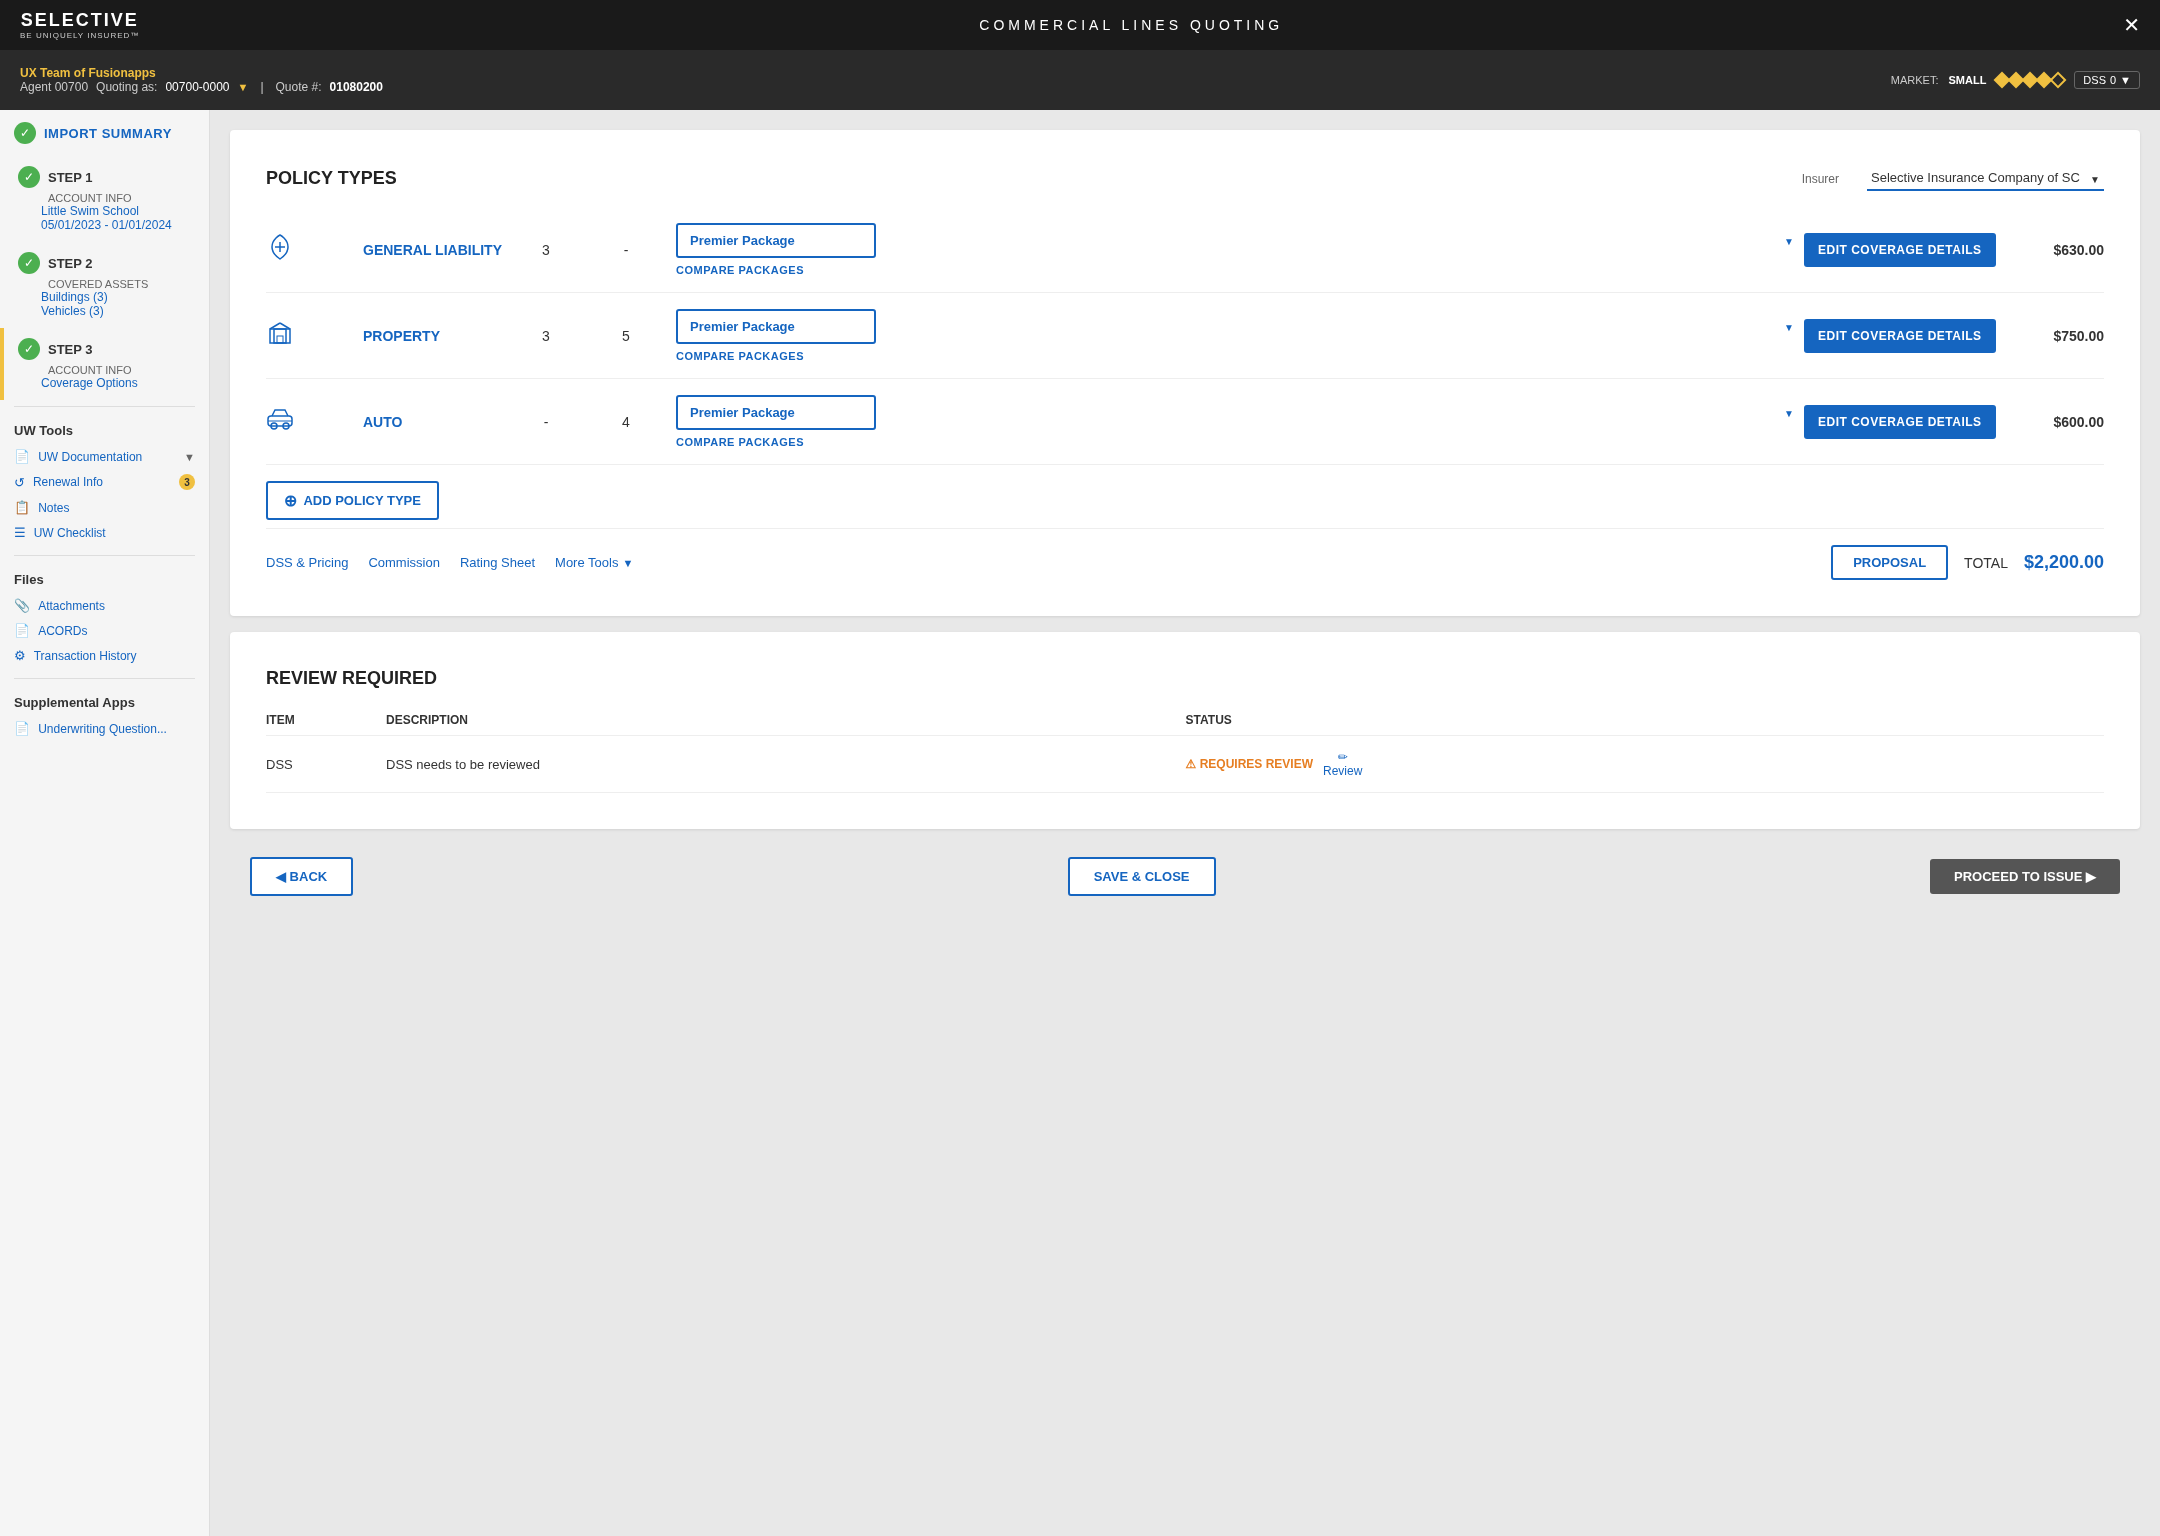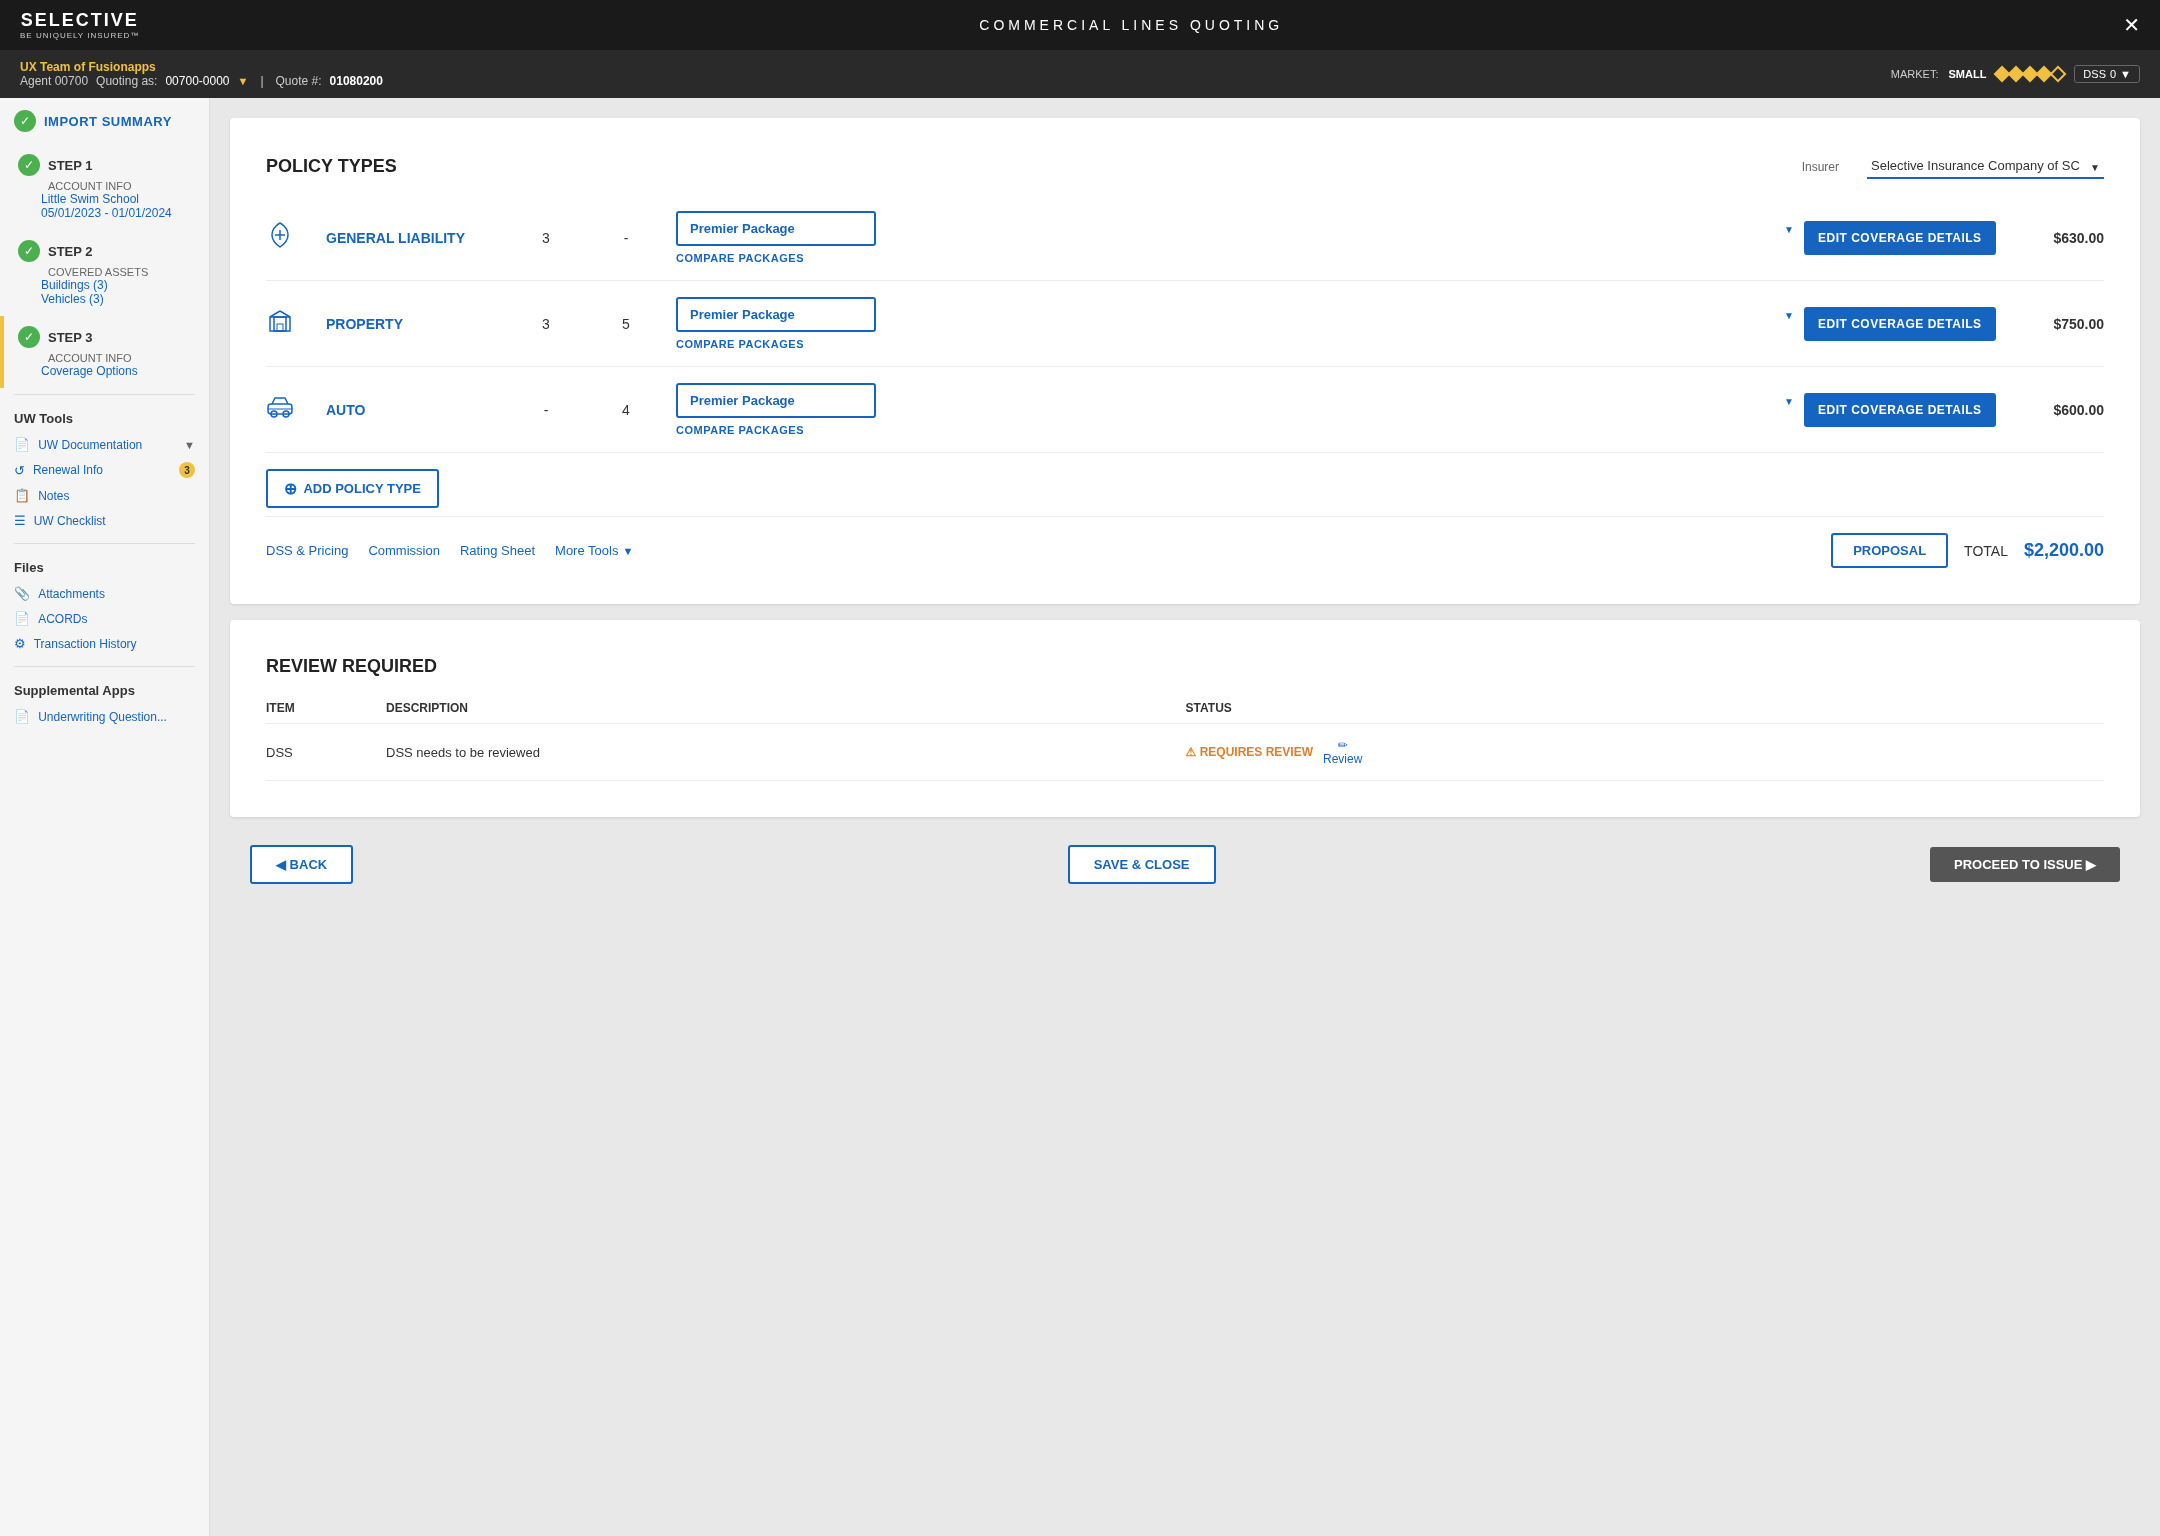--- a/index.html
+++ b/index.html
@@ -25,21 +25,21 @@
     }
     .close-btn { color: #fff; font-size: 20px; cursor: pointer; }
 
     
     .sub-header {
       background: #2a2a2a;
       padding: 6px 20px;
       display: flex;
       align-items: center;
       justify-content: space-between;
-      height: 48px;
+      height: 60px;
     }
     .sub-header-left { display: flex; flex-direction: column; }
     .agent-name { color: #f0c040; font-size: 12px; font-weight: bold; }
     .agent-info { color: #ccc; font-size: 12px; display: flex; align-items: center; gap: 8px; }
     .agent-info .quote-num { color: #fff; font-weight: bold; }
     .agent-dropdown { color: #f0c040; cursor: pointer; font-size: 11px; }
     .sub-header-right { display: flex; align-items: center; gap: 10px; }
     .market-label { color: #ccc; font-size: 11px; }
     .market-value { color: #fff; font-weight: bold; font-size: 11px; }
     .dss-diamonds { display: flex; gap: 2px; align-items: center; }
@@ -156,21 +156,21 @@
     
     .policy-row {
       display: grid;
       grid-template-columns: 60px 180px 80px 80px 1fr 200px 100px;
       align-items: center;
       padding: 16px 0;
       border-bottom: 1px solid #eee;
     }
     .policy-row:last-child { border-bottom: none; }
     .policy-icon { font-size: 22px; color: #1565c0; }
-    .policy-name { color: #1565c0; font-weight: bold; font-size: 14px; }
+    .policy-name { color: #1565c0; font-weight: bold; font-size: 14px; margin-left: 37px; }
     .policy-loc { text-align: center; font-size: 14px; }
     .policy-assets { text-align: center; font-size: 14px; }
     .package-section { padding-left: 10px; }
     .package-select-wrapper { position: relative; }
     .package-select {
       border: 2px solid #1565c0; border-radius: 3px; padding: 8px 30px 8px 12px;
       font-size: 13px; color: #1565c0; font-weight: bold; cursor: pointer;
       appearance: none; -webkit-appearance: none; background: #fff; width: 200px;
     }
     .package-select-wrapper::after { content: "▼"; position: absolute; right: 10px; top: 50%; transform: translateY(-50%); font-size: 10px; color: #1565c0; pointer-events: none; }

